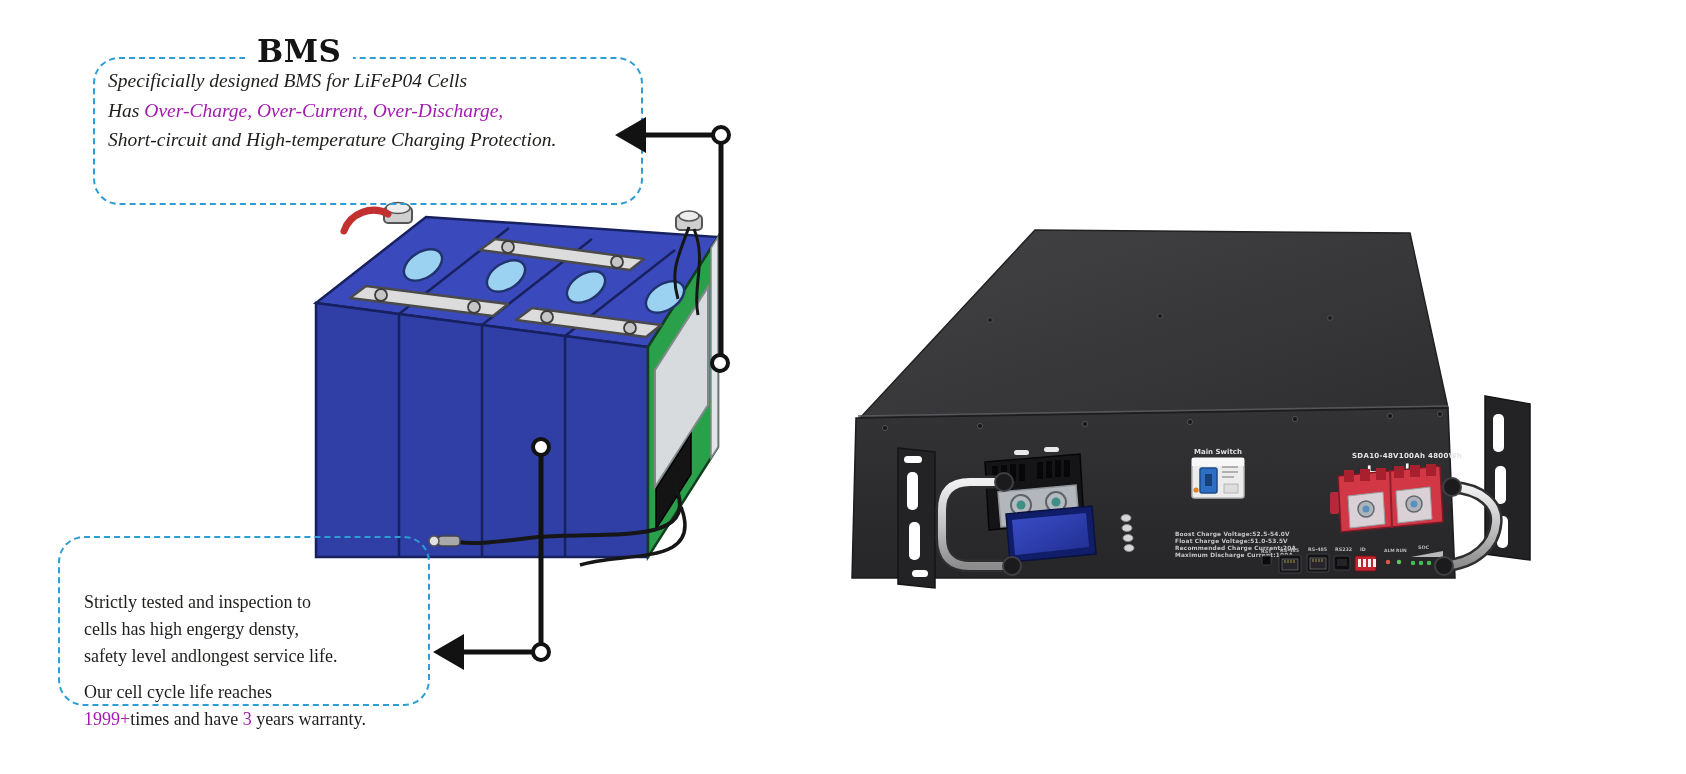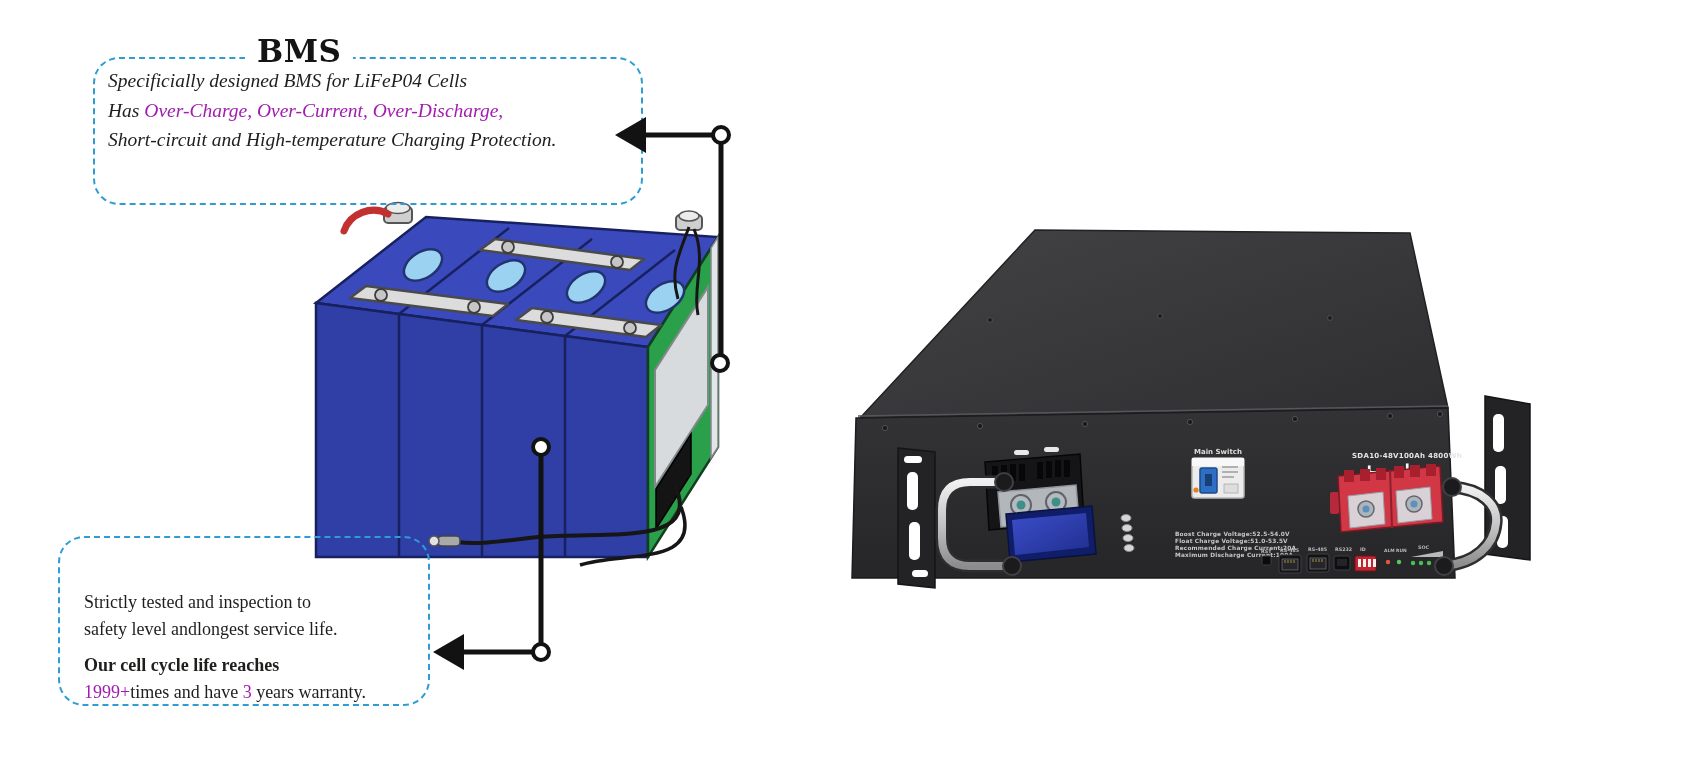--- a/index.html
+++ b/index.html
@@ -9,21 +9,21 @@
   .callout-title{position:absolute;background:#ffffff;font-family:"DejaVu Serif",serif;
          font-weight:700;color:#141414;padding:0 12px;white-space:nowrap;letter-spacing:.5px;}
   .bms-box{left:93px;top:57px;width:546px;height:144px;}
   .bms-title{top:-26px;left:150px;font-size:31px;}
   .bms-body{position:absolute;left:13px;top:7px;font-size:19.5px;line-height:29.5px;color:#1e1e1c;white-space:nowrap;font-style:italic;}
   .bms-body p{margin:0;}
   .cell-box{left:58px;top:536px;width:368px;height:166px;}
   .cell-title{top:-19px;left:44px;font-size:25px;}
   .cell-body{position:absolute;left:24px;top:5px;font-size:18px;line-height:27px;color:#1e1e1c;white-space:nowrap;margin-top:46px;}
   .cell-body p{margin:0;}
-  .cell-body .para-gap{margin-top:9px;font-weight:bold;}
+  .cell-body .para-gap{margin-top:9px;}
   .red{color:#a21caf;}
   .abs-svg{position:absolute;}
   #connector-svg{left:0;top:0;z-index:5;pointer-events:none;}
   #battery-svg{left:280px;top:195px;z-index:1;}
   #photo-svg{left:830px;top:200px;z-index:1;}
 </style>
 </head>
 <body>
 
 <div class="stage">
@@ -33,20 +33,21 @@
     <div class="bms-body">
       <p><span>Specificially designed BMS for LiFeP04 Cells</span></p>
       <p><span>Has </span><span class="red">Over-Charge, Over-Current, Over-Discharge,</span></p>
       <p><span>Short-circuit and High-temperature Charging Protection.</span></p>
     </div>
   </div>
 
   <div class="callout cell-box">
     <div class="cell-body">
       <p><span>Strictly tested and inspection to</span></p>
+      <p><span>cells has high engergy densty,</span></p>
       <p><span>safety level andlongest service life.</span></p>
       <p class="para-gap"><span>Our cell cycle life reaches</span></p>
       <p><span class="red">1999+</span><span>times and have </span><span class="red">3</span><span> years warranty.</span></p>
     </div>
   </div>
 
   <svg id="battery-svg" class="abs-svg" width="460" height="380" viewBox="0 0 460 380">
 
     <polygon points="36,108 146,22 438,42 368,152" fill="#3a4abc" stroke="#18215f" stroke-width="2.5"></polygon>
 

